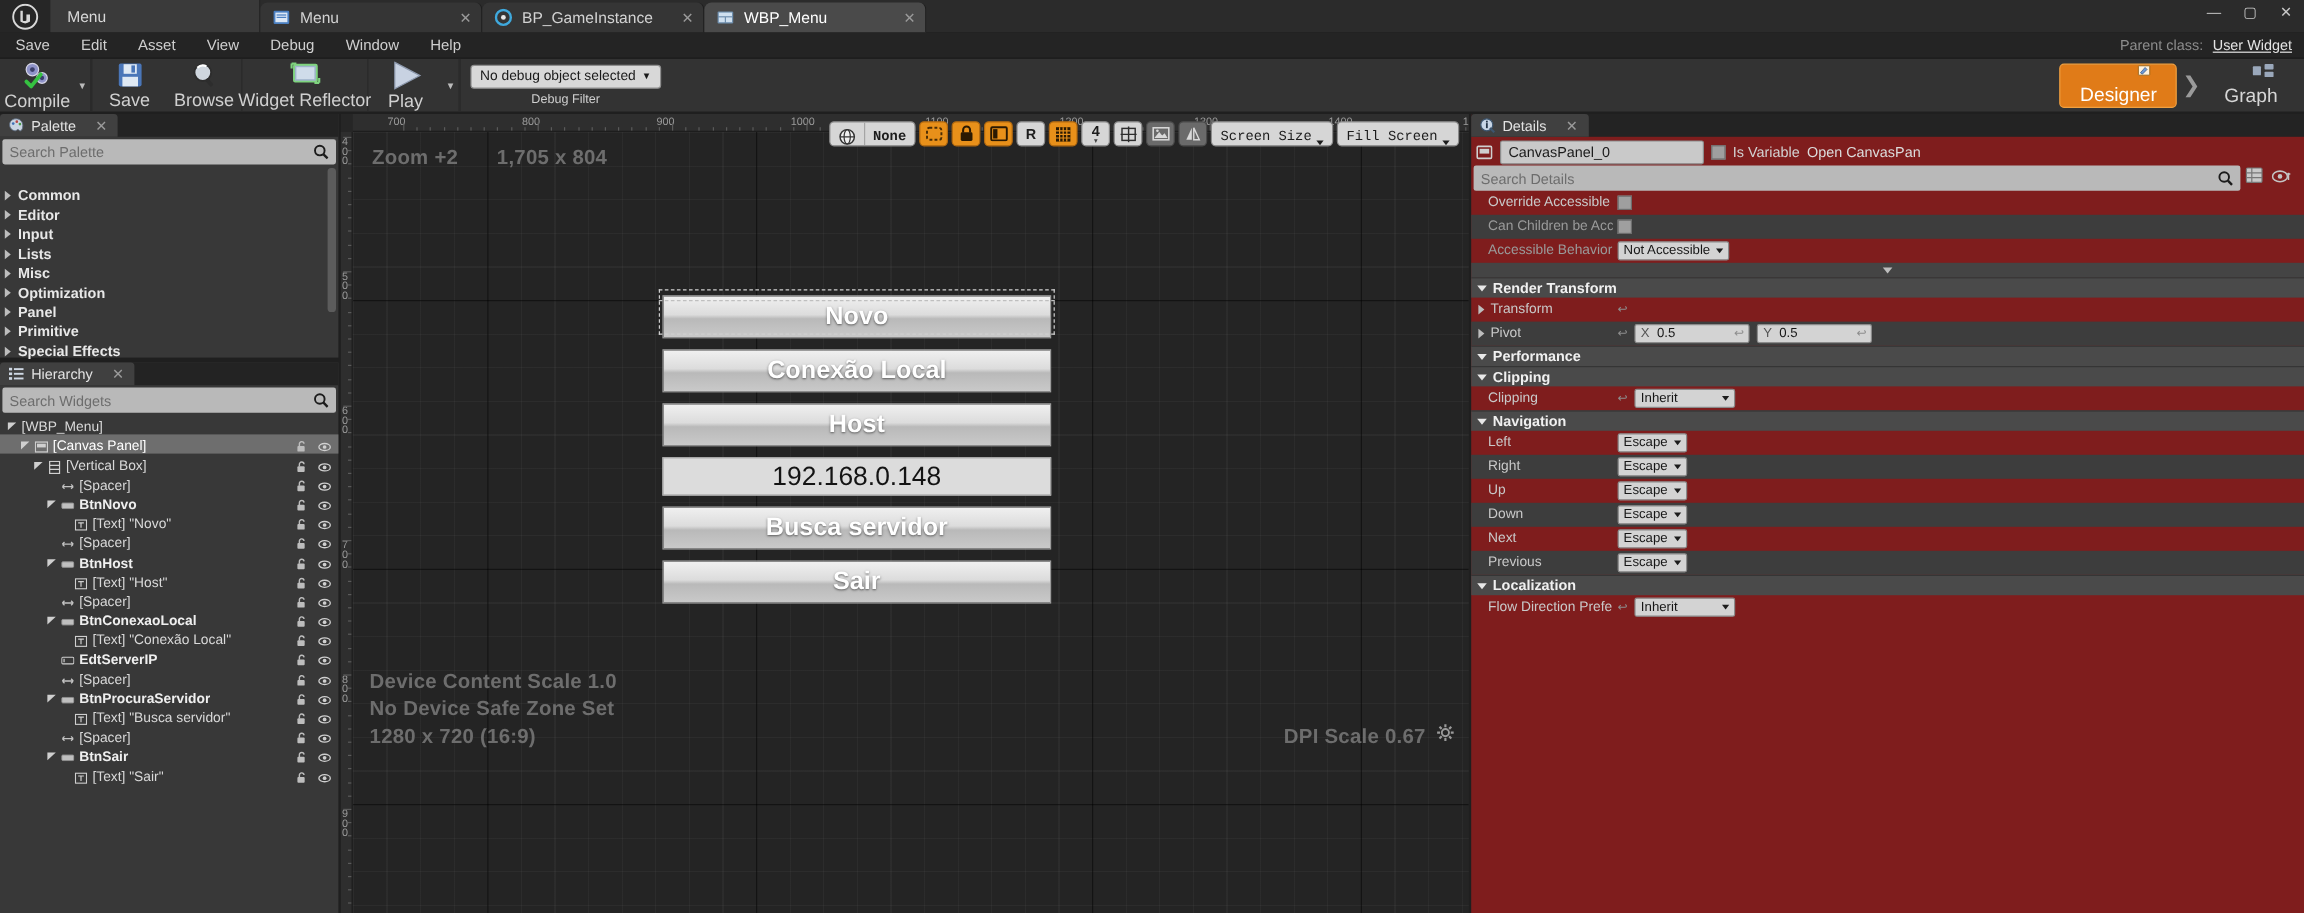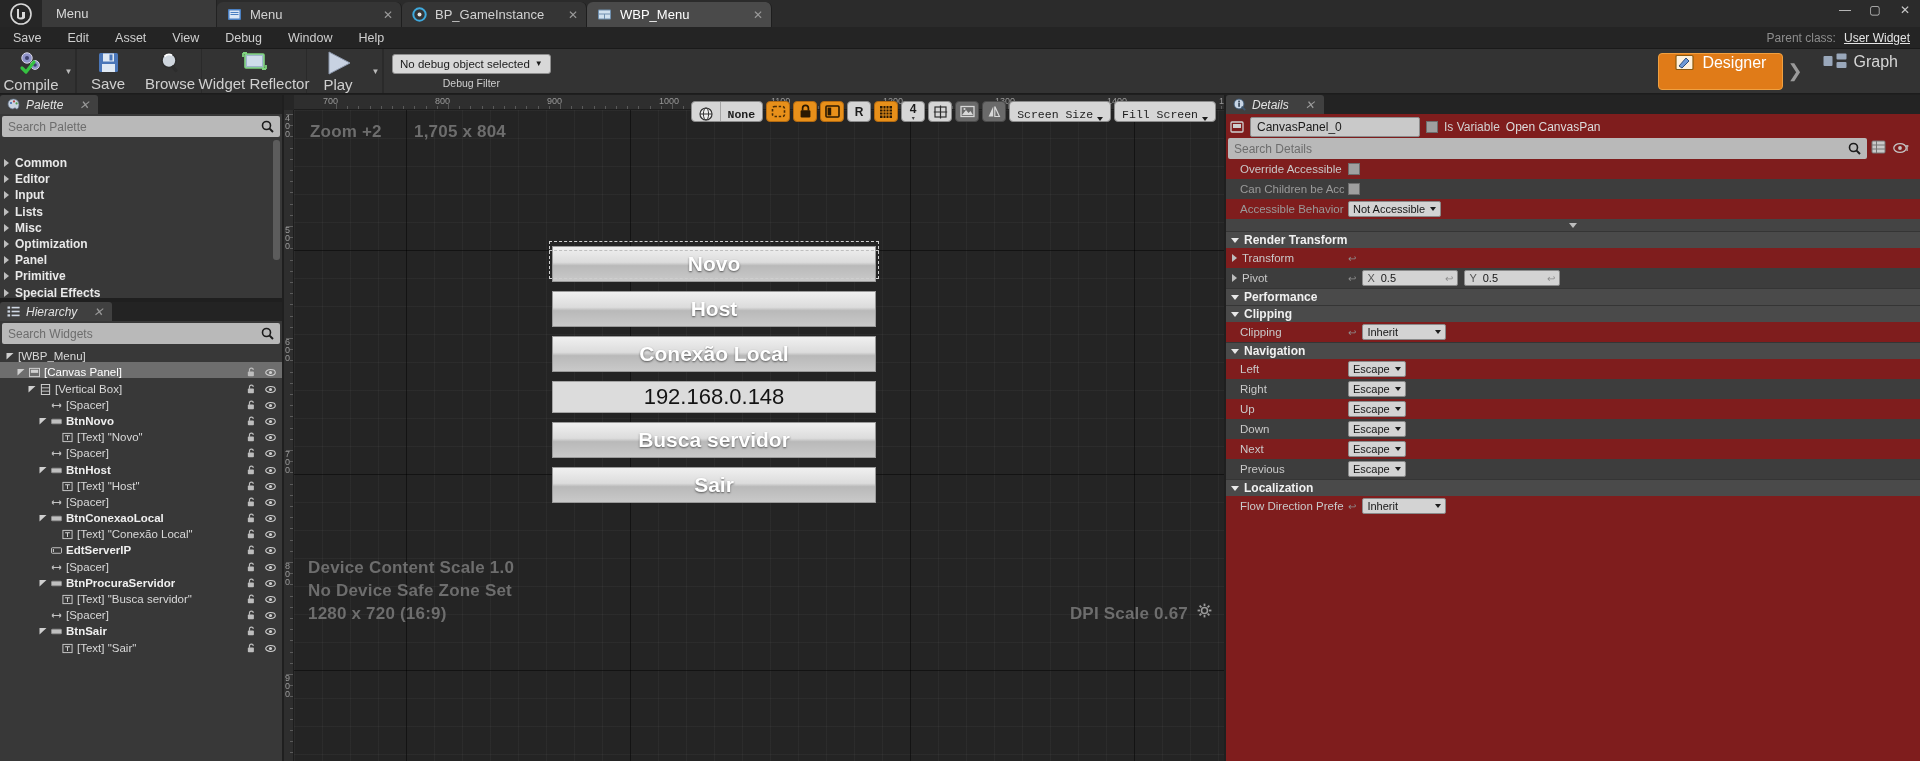--- a/index.html
+++ b/index.html
@@ -81,33 +81,33 @@
     background: #d8d8d8; color: #1a1a1a; font-size: 11.5px;
     border: 1px solid #8e8e8e; border-radius: 3px; padding: 3px 7px;
     display: flex; align-items: center; gap: 5px;
   }
   .debug-combo .car { font-size: 8px; }
   .debug-lbl { font-size: 10.5px; color: #cfcfcf; text-align: center; }
 
   
   .mode-toggle { margin-left: auto; display: flex; align-items: center; padding-right: 6px; gap: 0; }
   .mode-btn {
-    display: flex; align-items: flex-start; gap: 7px; height: 37px;
-    padding: 0 16px; font-size: 16px; border-radius: 4px;
+    display: flex; align-items: flex-end; gap: 7px; height: 37px;
+    padding: 0 16px; font-size: 16px; border-radius: 4px; flex-direction: column;
   }
   .mode-btn.on { background: #e07b18; color: #fff; border: 1px solid #f0a040; }
   .mode-btn.off { color: #d6d6d6; }
   .mode-sep { color: #9a9a9a; font-size: 18px; padding: 0 4px; }
 
   
   .panel { position: absolute; background: #2b2b2b; }
   .panel-tab {
     height: 19px; display: inline-flex; align-items: center; gap: 6px;
     padding: 0 9px 0 7px; background: #404040; color: #e2e2e2;
-    font-size: 12px; border-radius: 3px 3px 0 0; font-style: italic;
+    font-size: 12px; border-radius: 3px 3px 0 0;
   }
   .panel-tab .x { color: #9b9b9b; font-size: 12px; margin-left: 10px; }
   .panel-head { height: 19px; background: #232323; display: flex; align-items: flex-end; }
   .search-row {
     height: 21px; background: #b9b9b9; display: flex; align-items: center;
     padding: 0 6px; gap: 6px; margin: 2px 2px 0 2px; border-radius: 2px;
   }
   .search-row input {
     flex: 1; background: transparent; border: none; outline: none;
     font-size: 12px; color: #2b2b2b; font-family: "Liberation Sans", sans-serif;
@@ -1163,24 +1163,24 @@
               <line x1="4.4" y1="10.6" x2="2.6" y2="12.4"></line>
           </g>
         </svg>
       </div>
 
       <div class="umg-root" id="umg-preview">
           <div class="umg-btn">
             <span>Novo</span>
           </div>
           <div class="umg-btn">
-            <span>Host</span>
+            <span>Conexão Local</span>
           </div>
           <div class="umg-btn">
-            <span>Conexão Local</span>
+            <span>Host</span>
           </div>
           <div class="umg-edit">
             <span>192.168.0.148</span>
           </div>
           <div class="umg-btn">
             <span>Busca servidor</span>
           </div>
           <div class="umg-btn">
             <span>Sair</span>
           </div>

